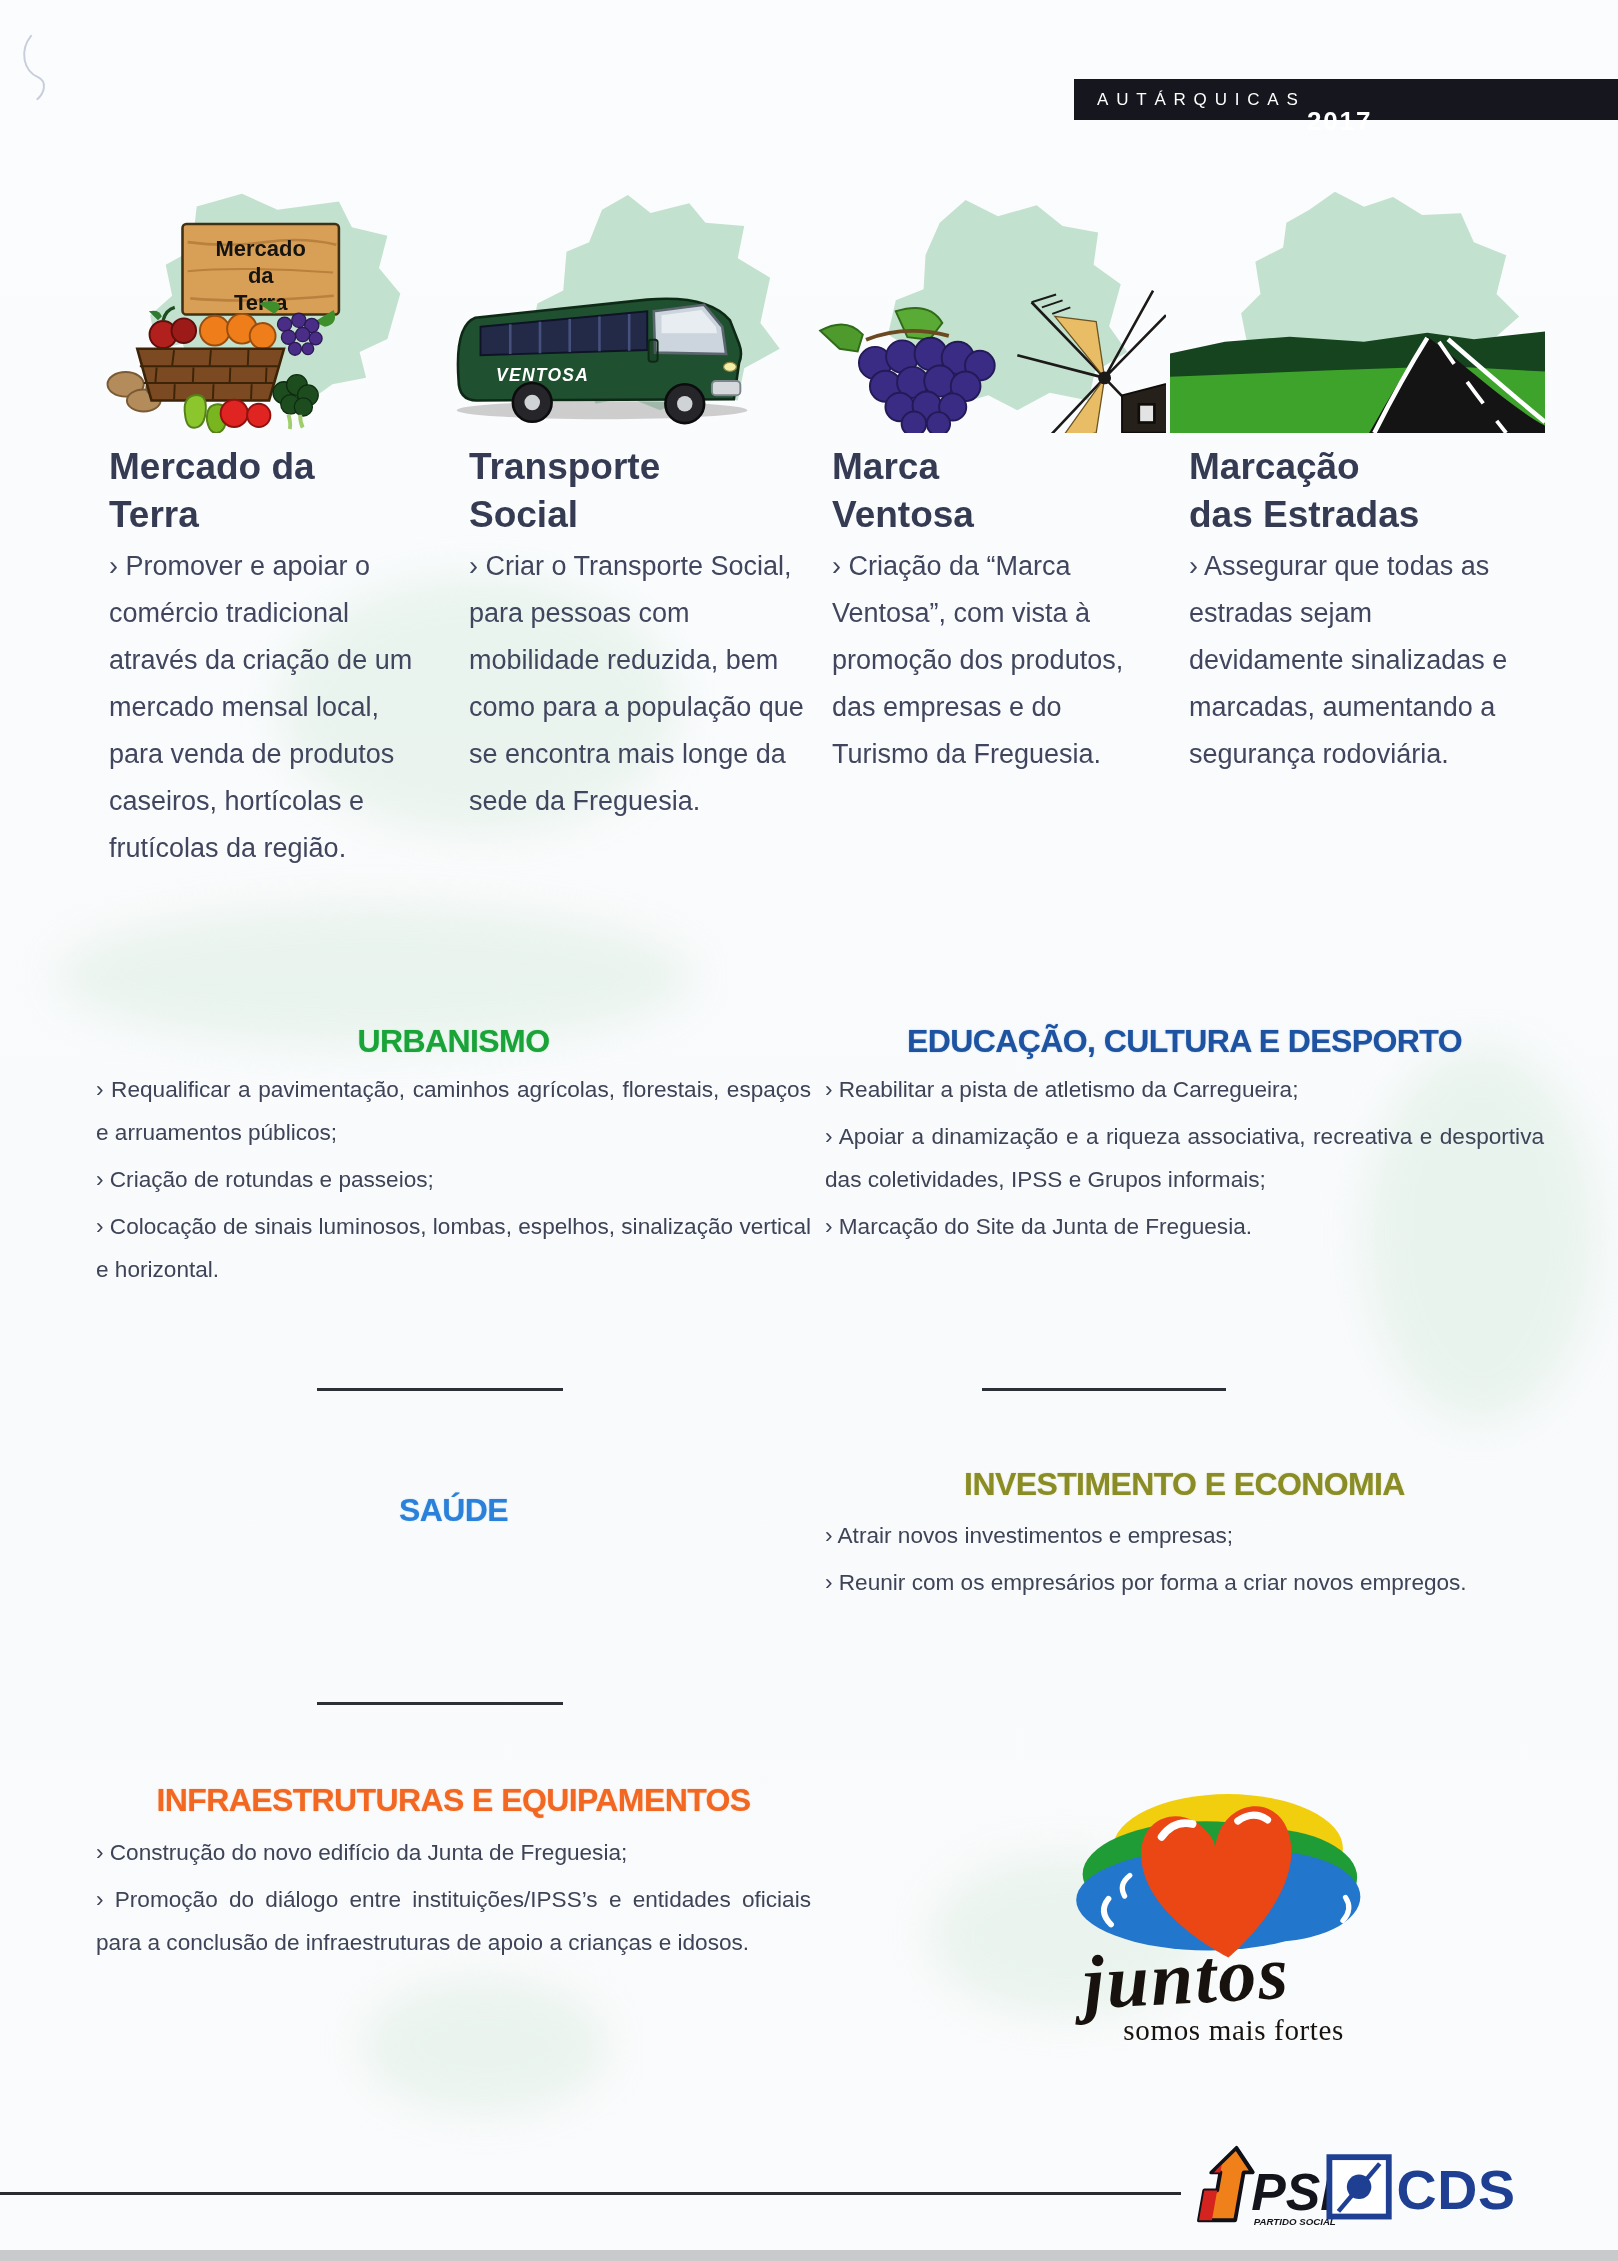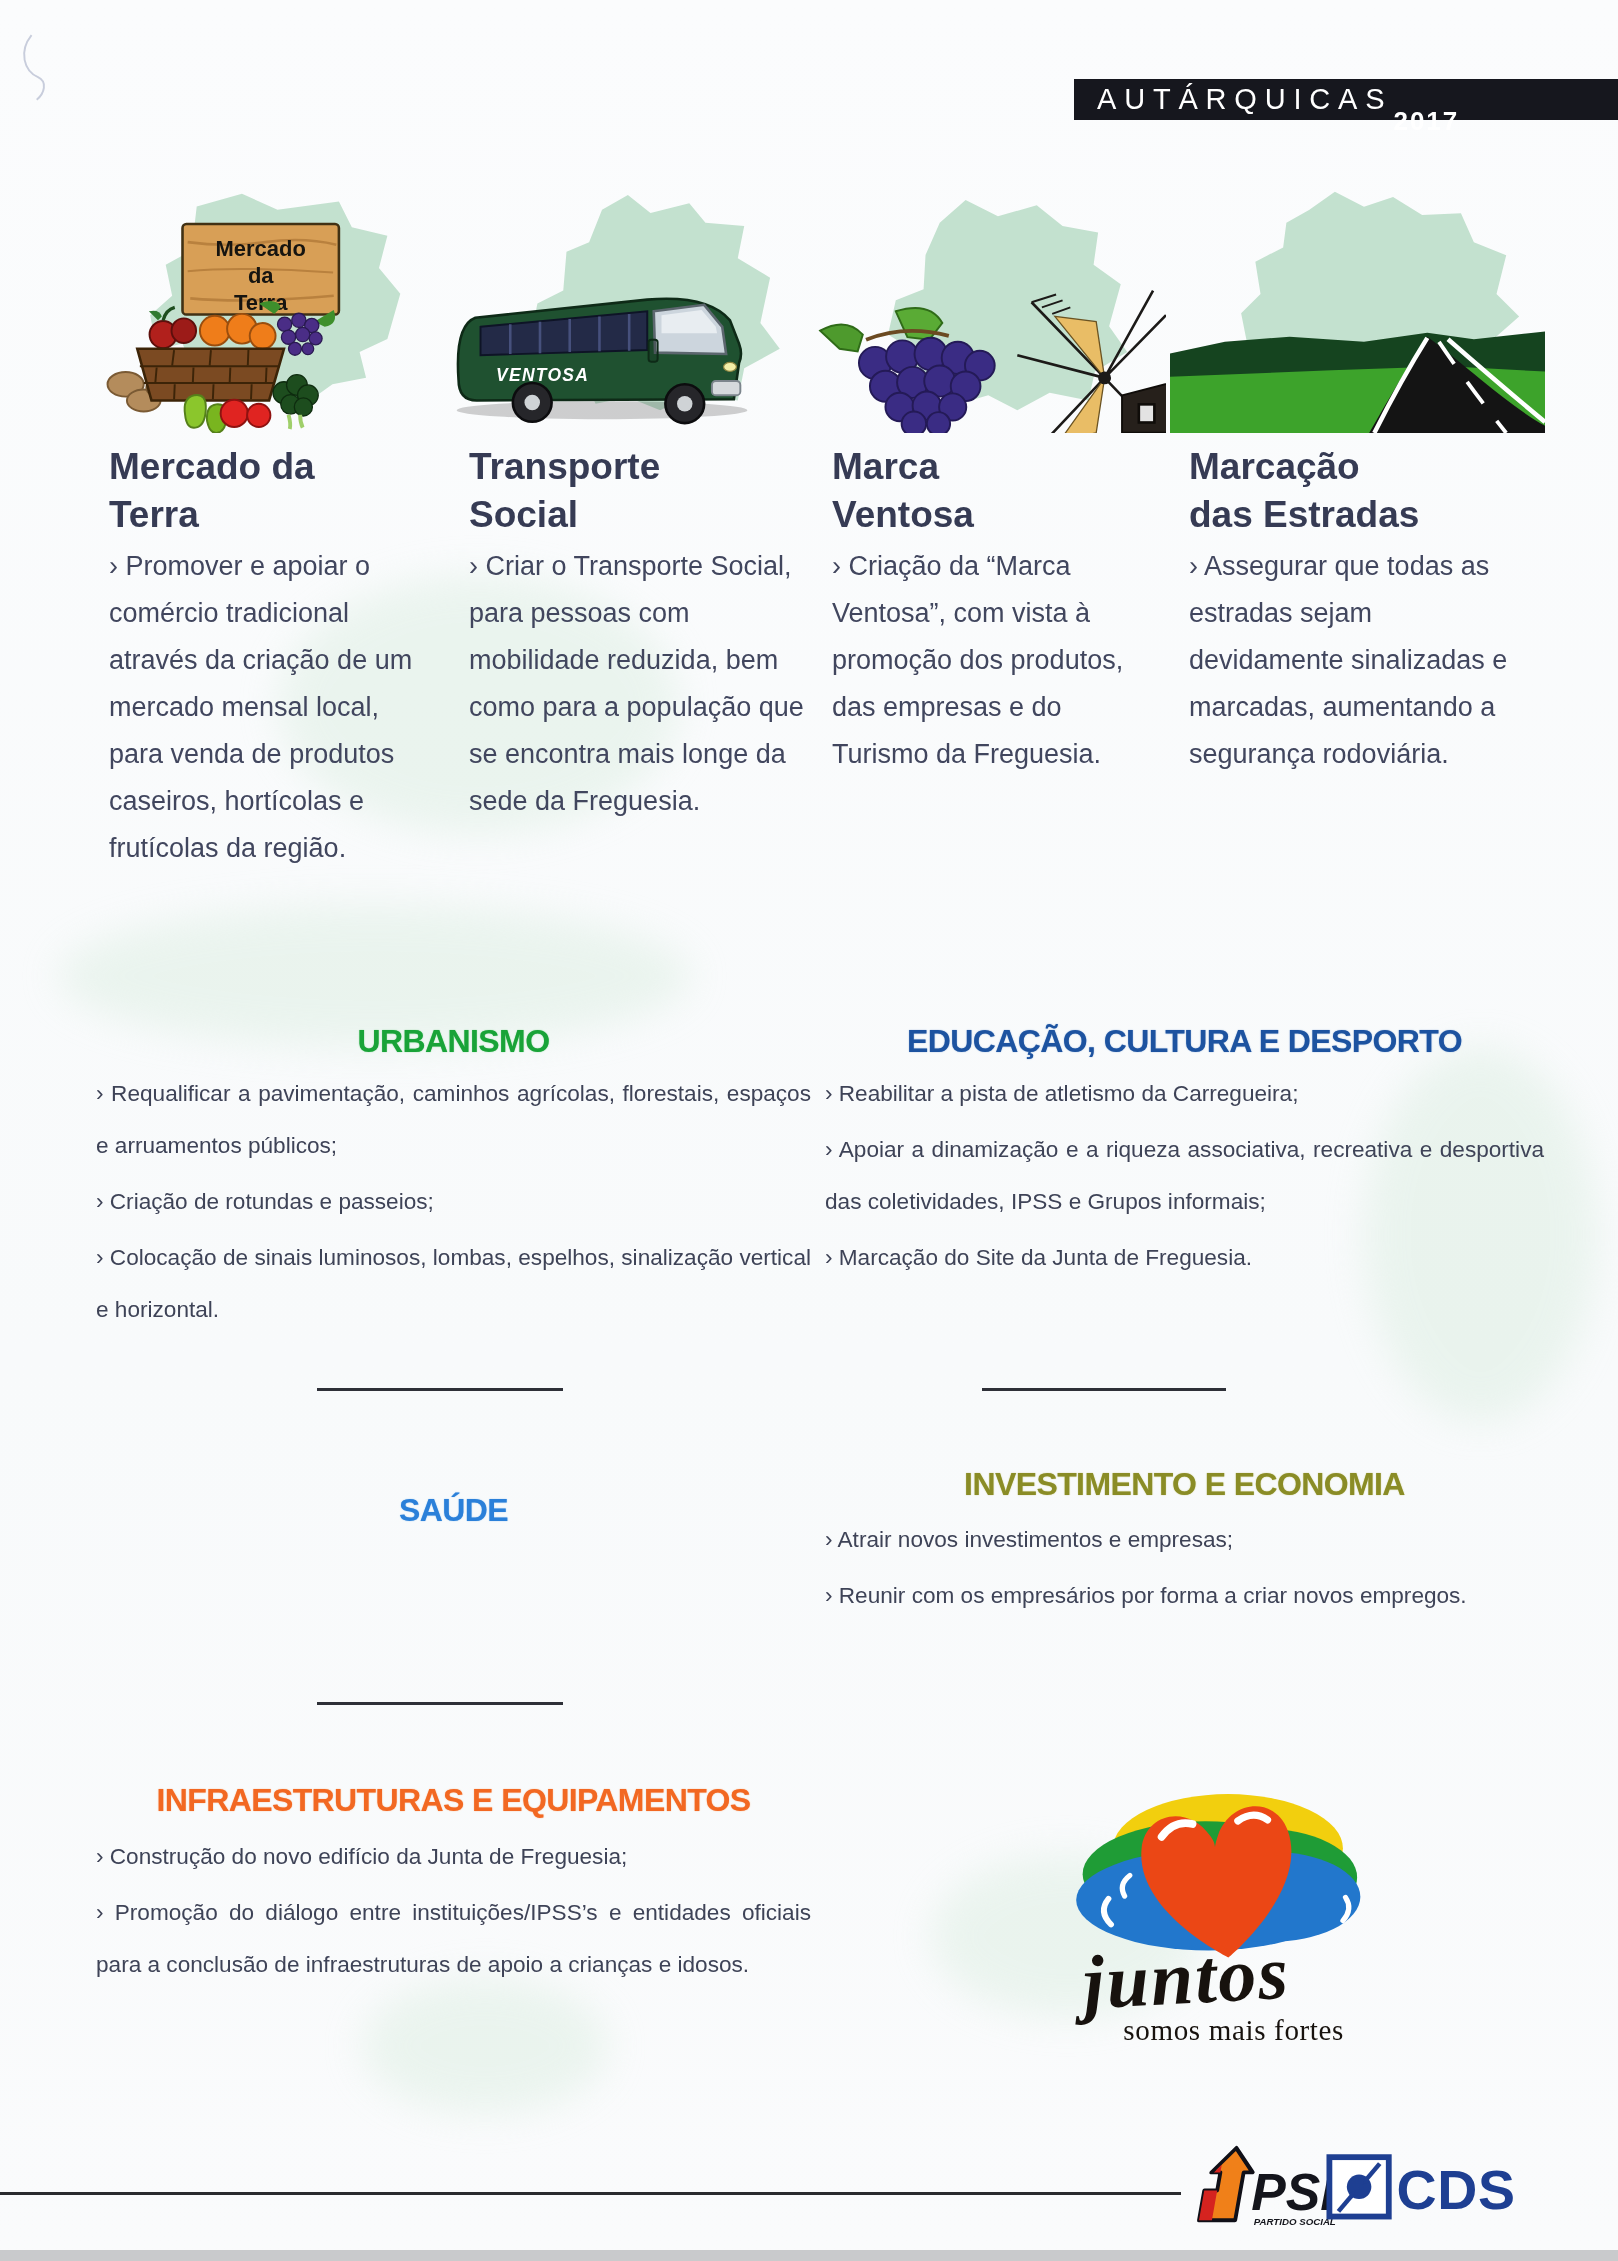--- a/index.html
+++ b/index.html
@@ -19,21 +19,21 @@
     border-radius:50%;
   }
   .banner{
     position:absolute;
     left:1074px; top:79px; width:545px; height:41px;
     background:#16171e;
     color:#ffffff;
     display:flex; align-items:center;
     padding-left:23px; box-sizing:border-box;
   }
-  .banner .t{font-size:29px; letter-spacing:7.8px; font-weight:400;}
+  .banner .t{font-size:17px; letter-spacing:7.8px; font-weight:400;}
   .banner .y{font-size:26px; letter-spacing:1.9px; font-weight:700; margin-left:1.3px;margin-top:44px;}
   .illu{position:absolute;}
   .col-title{
     position:absolute;
     font-size:37px; font-weight:700;
     color:#363b54; line-height:48px;
   }
   .col-body{
     position:absolute;
     font-size:27px; color:#41465e; line-height:47px;
@@ -43,21 +43,21 @@
     font-size:32px; font-weight:700;
     text-align:center; letter-spacing:-0.6px;
   }
   .c-urbanismo{color:#19a338; text-shadow:0 0 1.3px #7fd28f;}
   .c-educacao{color:#1d53a0; text-shadow:0 0 1.3px #7fa2d2;}
   .c-saude{color:#2b80d9; text-shadow:0 0 1.3px #8fc0ef;margin-top:26px;}
   .c-investimento{color:#8a8c26; text-shadow:0 0 1.3px #c5c67e;}
   .c-infraestruturas{color:#f26822; text-shadow:0 0 1.3px #f8ab7e;}
   .sec-body{
     position:absolute;
-    font-size:22.6px; color:#3e4357; line-height:52px;
+    font-size:22.6px; color:#3e4357; line-height:43px;
     text-align:justify;
   }
   .sec-body p{margin:0 0 3.9px 0;}
   .divider{position:absolute; height:2.6px; background:#2e3038;}
   .rule-bottom{position:absolute; left:0; top:2192px; width:1181px; height:3.2px; background:#2a2b2f;}
   .bottom-strip{position:absolute; left:0; top:2250px; width:1619px; height:11px; background:#c9cacc;}
   .juntos-wrap{position:absolute; left:1047px; top:1745px; width:349px; height:310px;}
   .psd-wrap{position:absolute; left:1189px; top:2144px; width:149px; height:84px;}
   .cds-wrap{position:absolute; left:1324px; top:2152px; width:207px; height:71px;}
   .scratch{position:absolute; opacity:.45;}

